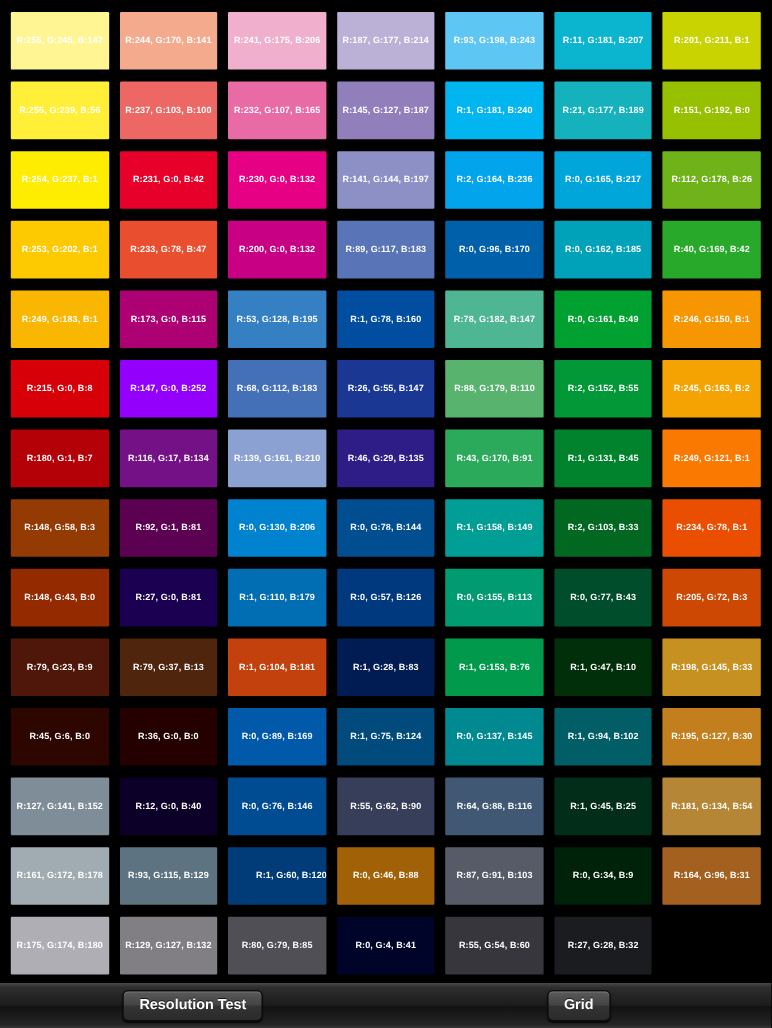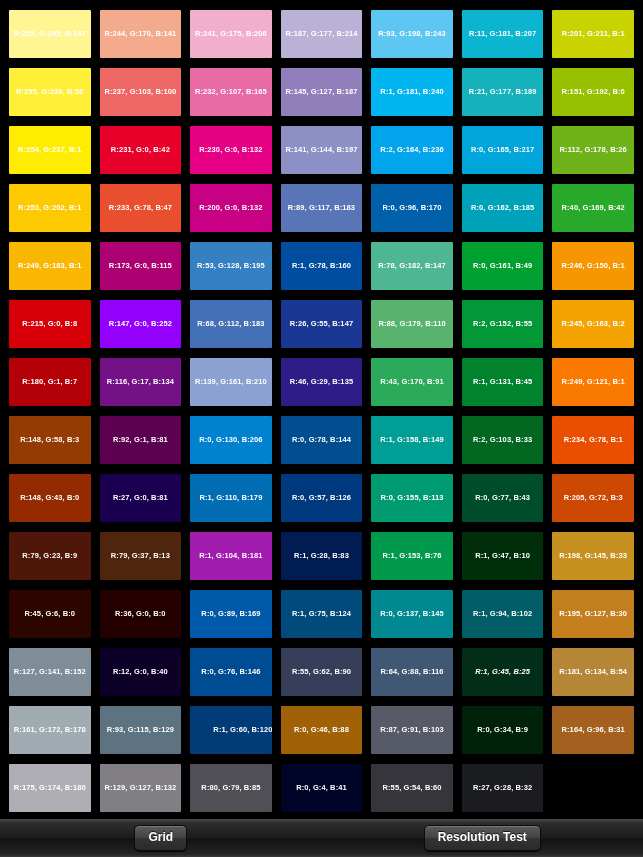--- a/index.html
+++ b/index.html
@@ -297,21 +297,21 @@
       </div>
       <div class="swatch" style="background: rgb(205, 72, 3);">
         <span class="swatch-label" style="color: rgb(255, 255, 255);">R:205, G:72, B:3</span>
       </div>
       <div class="swatch" style="background: rgb(79, 23, 9);">
         <span class="swatch-label" style="color: rgb(255, 255, 255);">R:79, G:23, B:9</span>
       </div>
       <div class="swatch" style="background: rgb(79, 37, 13);">
         <span class="swatch-label" style="color: rgb(255, 255, 255);">R:79, G:37, B:13</span>
       </div>
-      <div class="swatch" style="background: #a21caf;">
+      <div class="swatch" style="background: #c2410c;">
         <span class="swatch-label" style="color: rgb(255, 255, 255);">R:1, G:104, B:181</span>
       </div>
       <div class="swatch" style="background: rgb(1, 28, 83);">
         <span class="swatch-label" style="color: rgb(255, 255, 255);">R:1, G:28, B:83</span>
       </div>
       <div class="swatch" style="background: rgb(1, 153, 76);">
         <span class="swatch-label" style="color: rgb(255, 255, 255);">R:1, G:153, B:76</span>
       </div>
       <div class="swatch" style="background: rgb(1, 47, 10);">
         <span class="swatch-label" style="color: rgb(255, 255, 255);">R:1, G:47, B:10</span>
@@ -348,21 +348,21 @@
       </div>
       <div class="swatch" style="background: rgb(0, 76, 146);">
         <span class="swatch-label" style="color: rgb(255, 255, 255);">R:0, G:76, B:146</span>
       </div>
       <div class="swatch" style="background: rgb(55, 62, 90);">
         <span class="swatch-label" style="color: rgb(255, 255, 255);">R:55, G:62, B:90</span>
       </div>
       <div class="swatch" style="background: rgb(64, 88, 116);">
         <span class="swatch-label" style="color: rgb(255, 255, 255);">R:64, G:88, B:116</span>
       </div>
-      <div class="swatch" style="background: rgb(1, 45, 25); font-style: italic;">
+      <div class="swatch" style="background: rgb(1, 45, 25);">
         <span class="swatch-label" style="color: rgb(255, 255, 255);">R:1, G:45, B:25</span>
       </div>
       <div class="swatch" style="background: rgb(181, 134, 54);">
         <span class="swatch-label" style="color: rgb(255, 255, 255);">R:181, G:134, B:54</span>
       </div>
       <div class="swatch" style="background: rgb(161, 172, 178);">
         <span class="swatch-label" style="color: rgb(255, 255, 255);">R:161, G:172, B:178</span>
       </div>
       <div class="swatch" style="background: rgb(93, 115, 129);">
         <span class="swatch-label" style="color: rgb(255, 255, 255);">R:93, G:115, B:129</span>
@@ -396,21 +396,21 @@
       </div>
       <div class="swatch" style="background: rgb(55, 54, 60);">
         <span class="swatch-label" style="color: rgb(255, 255, 255);">R:55, G:54, B:60</span>
       </div>
       <div class="swatch" style="background: rgb(27, 28, 32);">
         <span class="swatch-label" style="color: rgb(255, 255, 255);">R:27, G:28, B:32</span>
       </div>
     </div>
 
   <div id="toolbar">
+    <div class="tb-slot">
+      <div class="tb-button">Resolution Test</div>
+    </div>
     <div class="tb-slot">
       <div class="tb-button">Grid</div>
     </div>
-    <div class="tb-slot">
-      <div class="tb-button">Resolution Test</div>
-    </div>
   </div>
 
 </div>
 
 </body></html>

